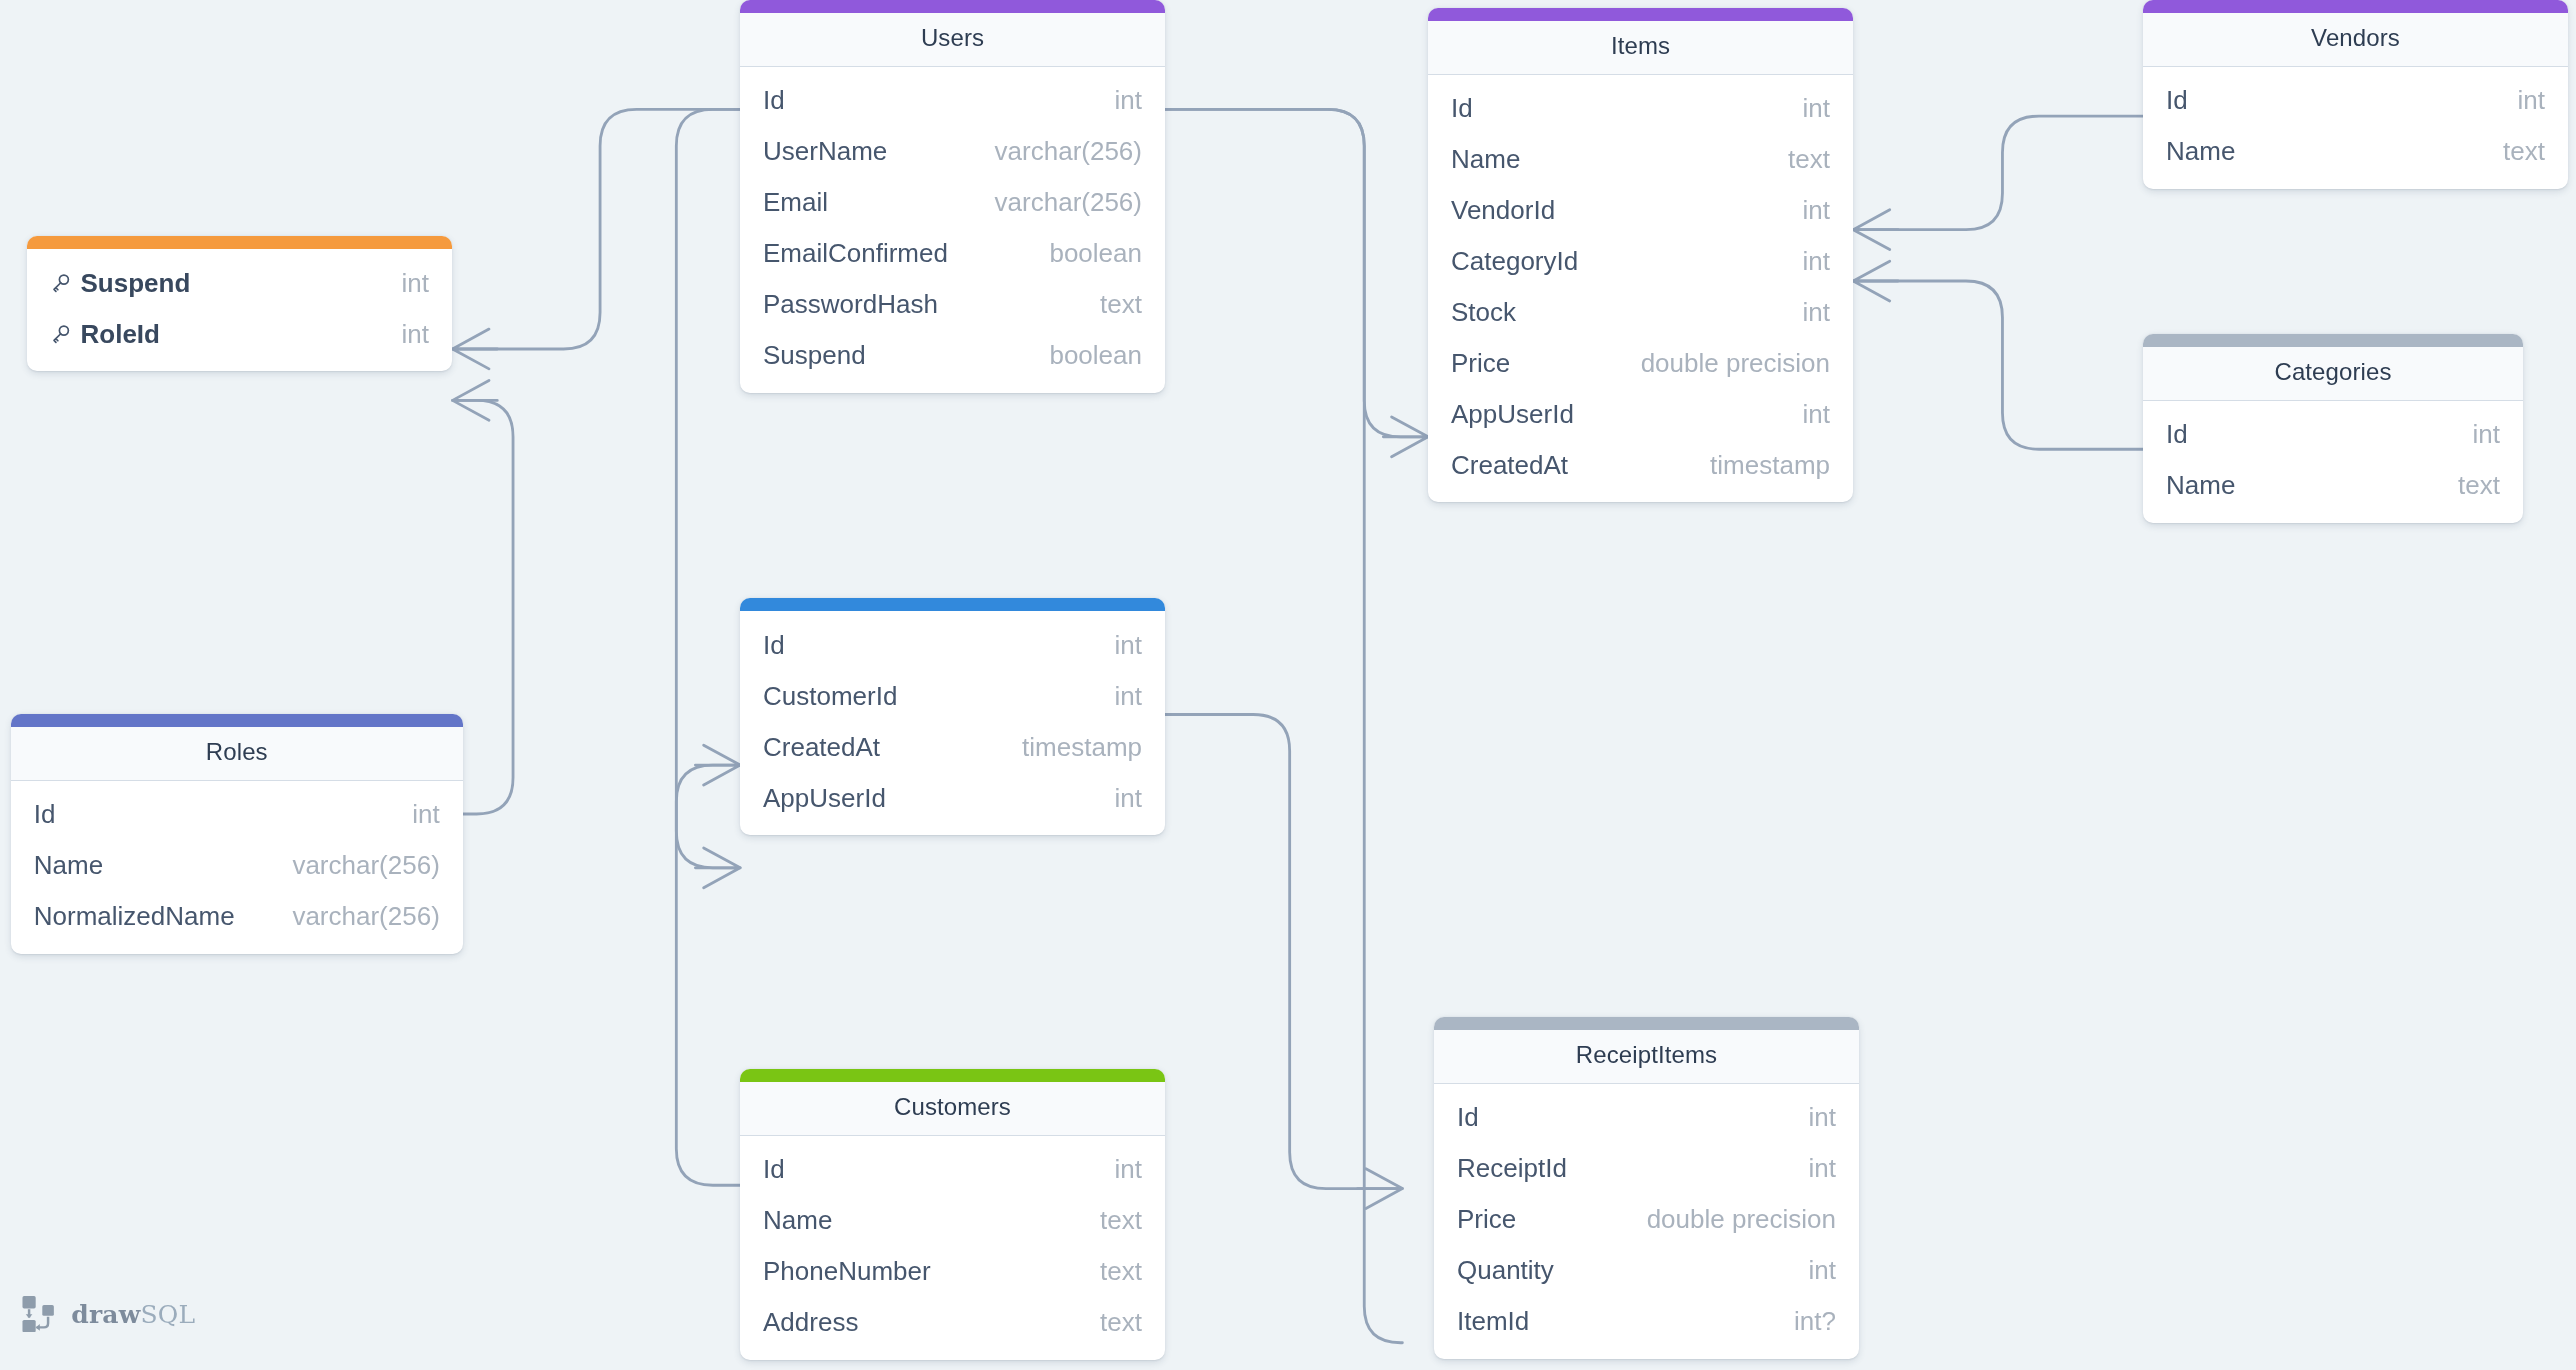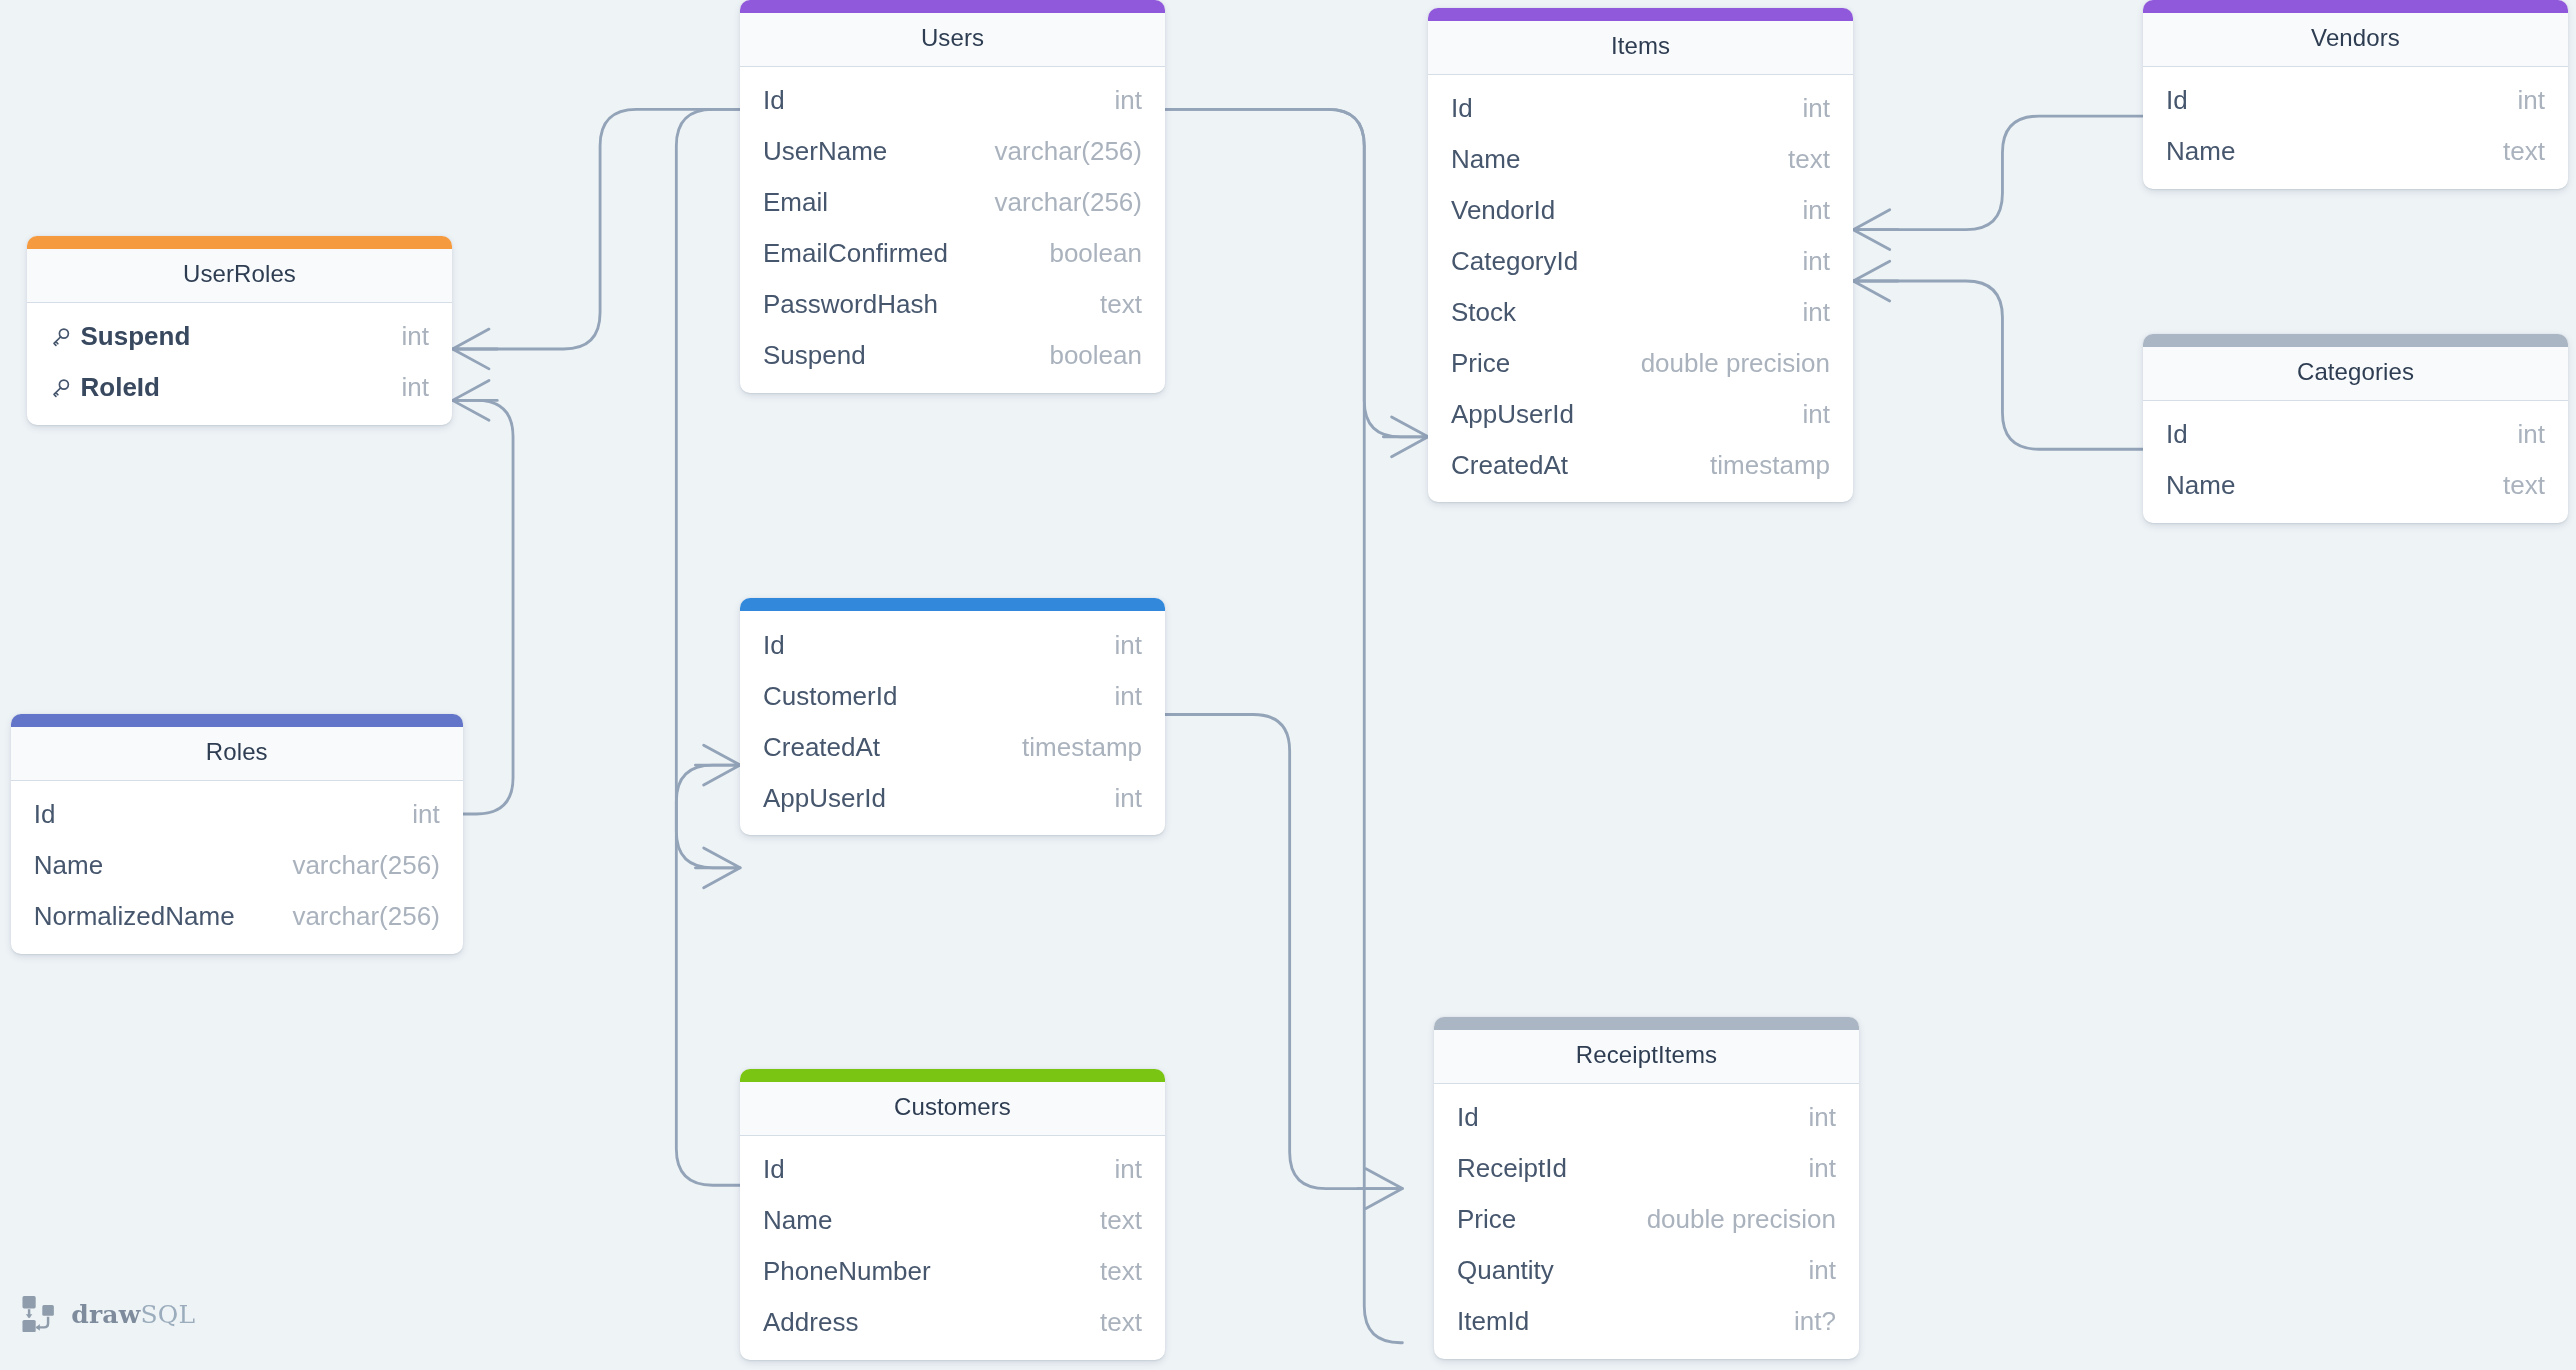--- a/index.html
+++ b/index.html
@@ -194,41 +194,40 @@
           <span class="col-type">int</span>
         </div>
         <div class="col-row">
           <span class="col-name">
             <span>Name</span>
           </span>
           <span class="col-type">text</span>
         </div>
       </div>
   </div>
-    <div class="table-card" style="left: 2143px; top: 334px; width: 425px;">
+    <div class="table-card" style="left: 2143px; top: 334px; width: 380px;">
     <div class="accent-bar" style="background: rgb(170, 182, 196);"></div>
     <div class="table-title">Categories</div>
     <div class="cols">
         <div class="col-row">
           <span class="col-name">
             <span>Id</span>
           </span>
           <span class="col-type">int</span>
         </div>
         <div class="col-row">
           <span class="col-name">
             <span>Name</span>
           </span>
           <span class="col-type">text</span>
         </div>
       </div>
   </div>
     <div class="table-card" style="left: 27px; top: 236px; width: 425px;">
     <div class="accent-bar" style="background: rgb(245, 154, 62);"></div>
-    <div class="table-title">UserRoles</div>
     <div class="cols">
         <div class="col-row pk">
           <span class="col-name">
             <span class="key-icon">
               <svg viewBox="0 0 24 24" xmlns="http://www.w3.org/2000/svg">
                 <circle cx="15.5" cy="8.5" r="5" fill="none" stroke="#46566d" stroke-width="1.9"></circle>
                 <path d="M12 12 L4.5 19.5 M6.5 17.5 L8.8 19.8 M4.5 19.5 L6.6 21.6" fill="none" stroke="#46566d" stroke-width="1.9" stroke-linecap="round"></path>
               </svg>
             </span>
             <span>Suspend</span>

